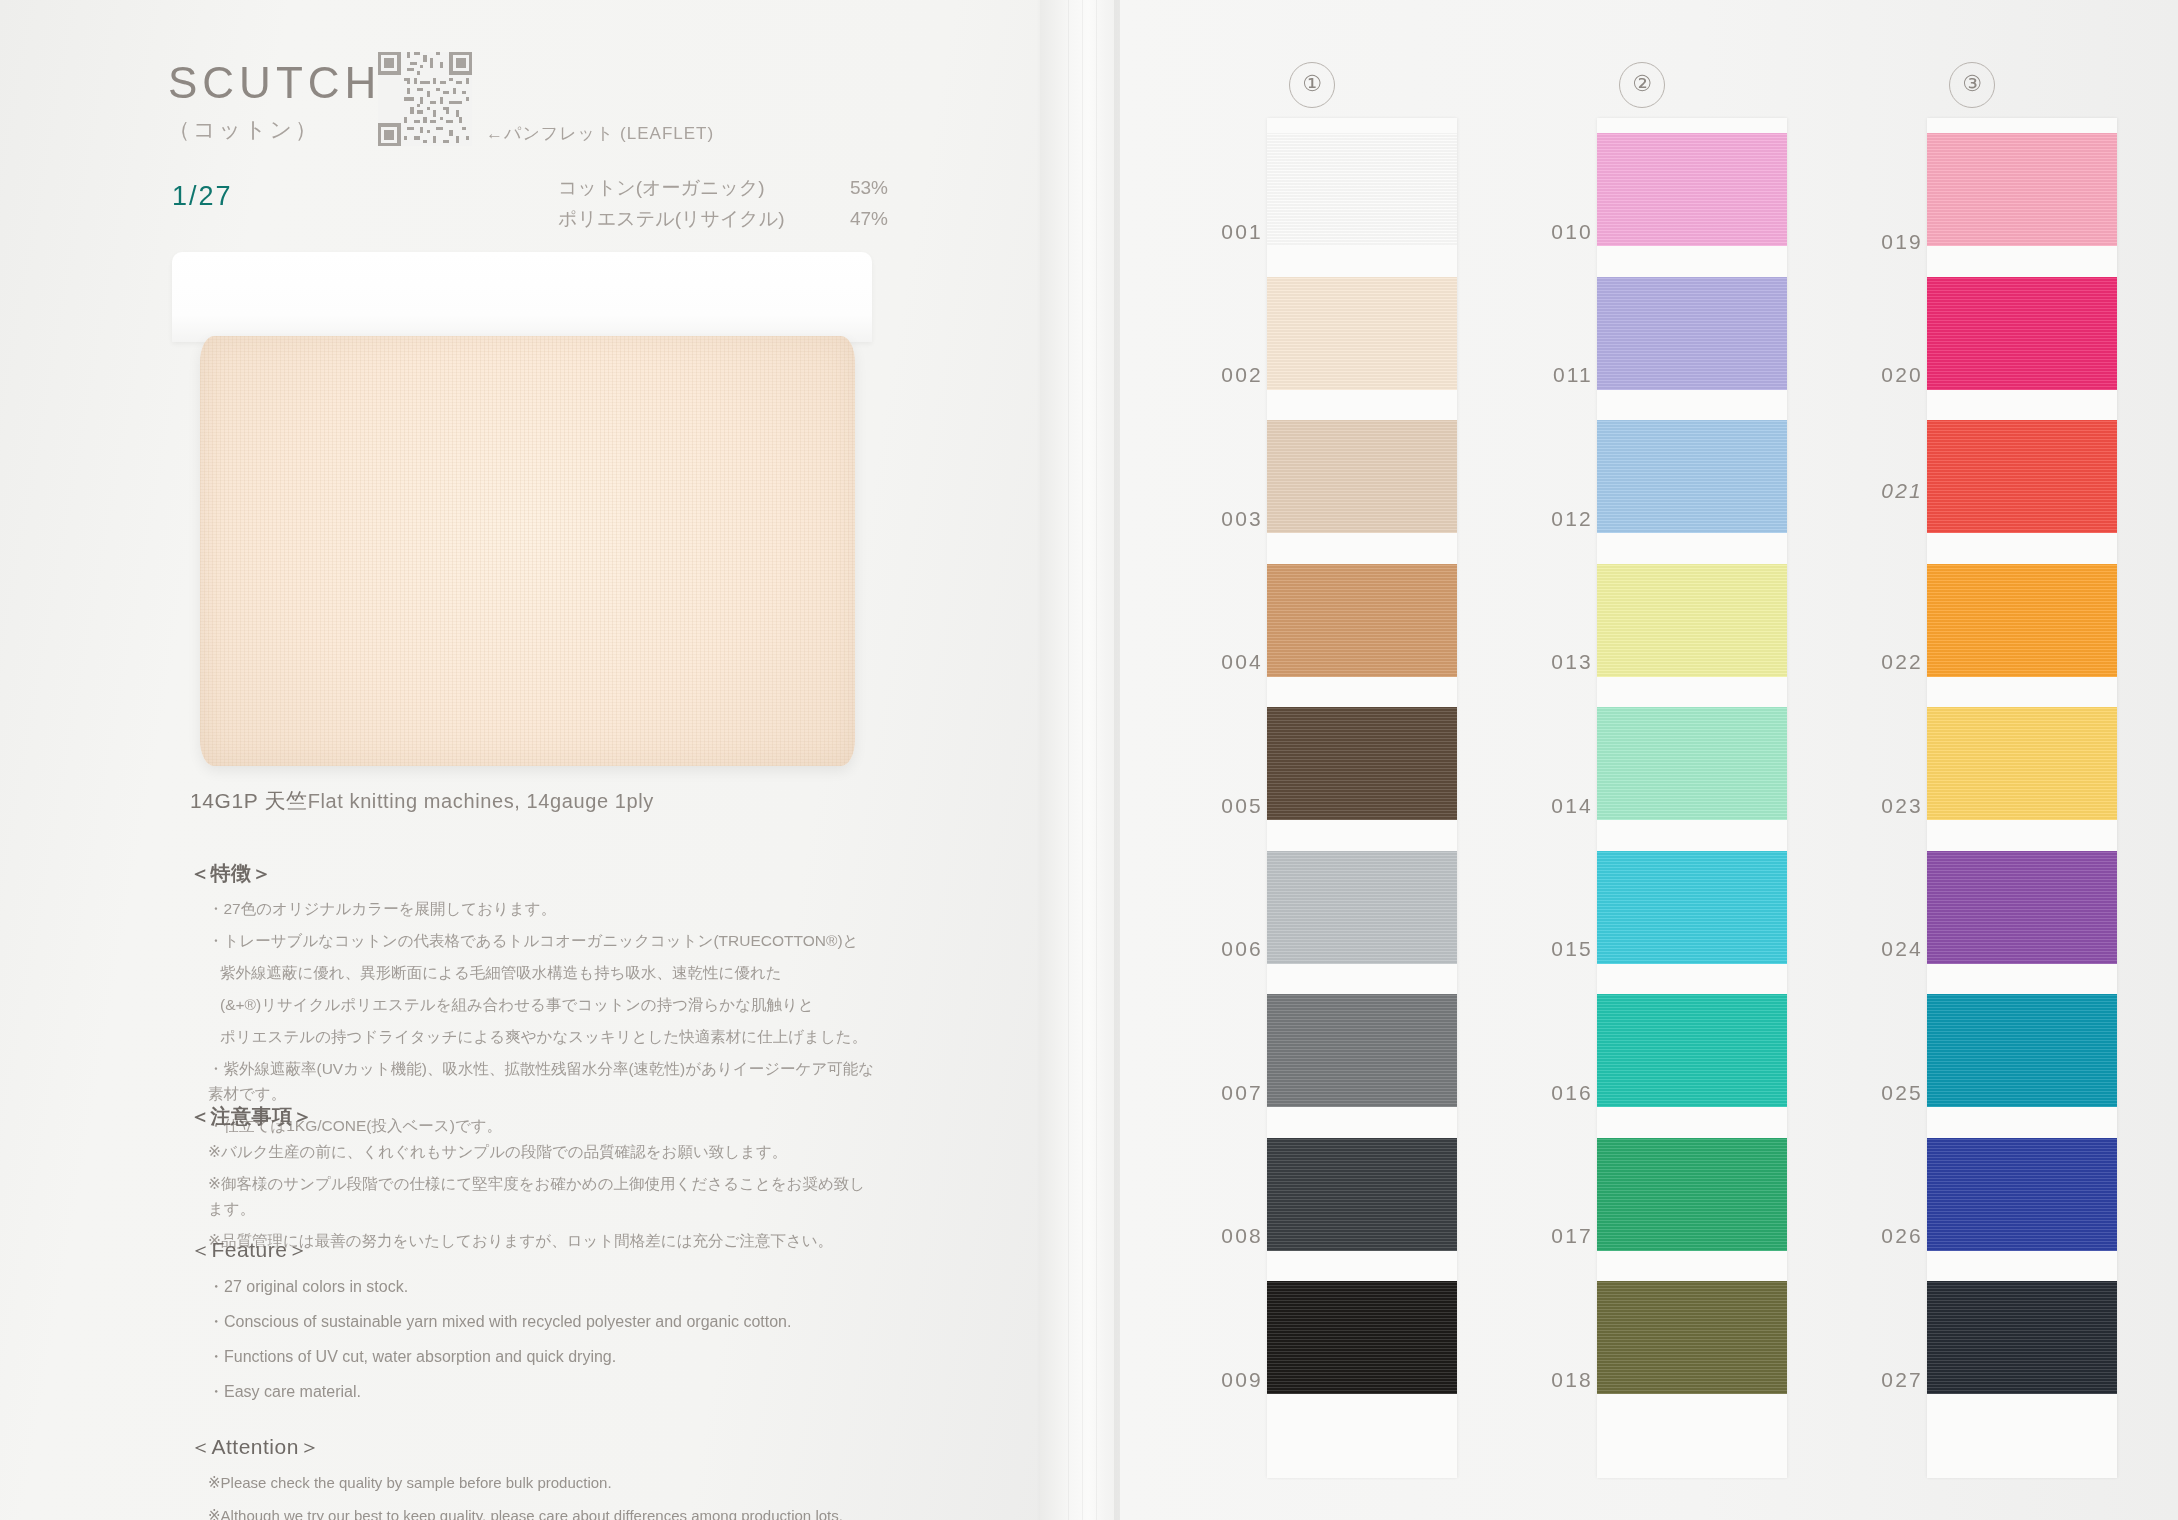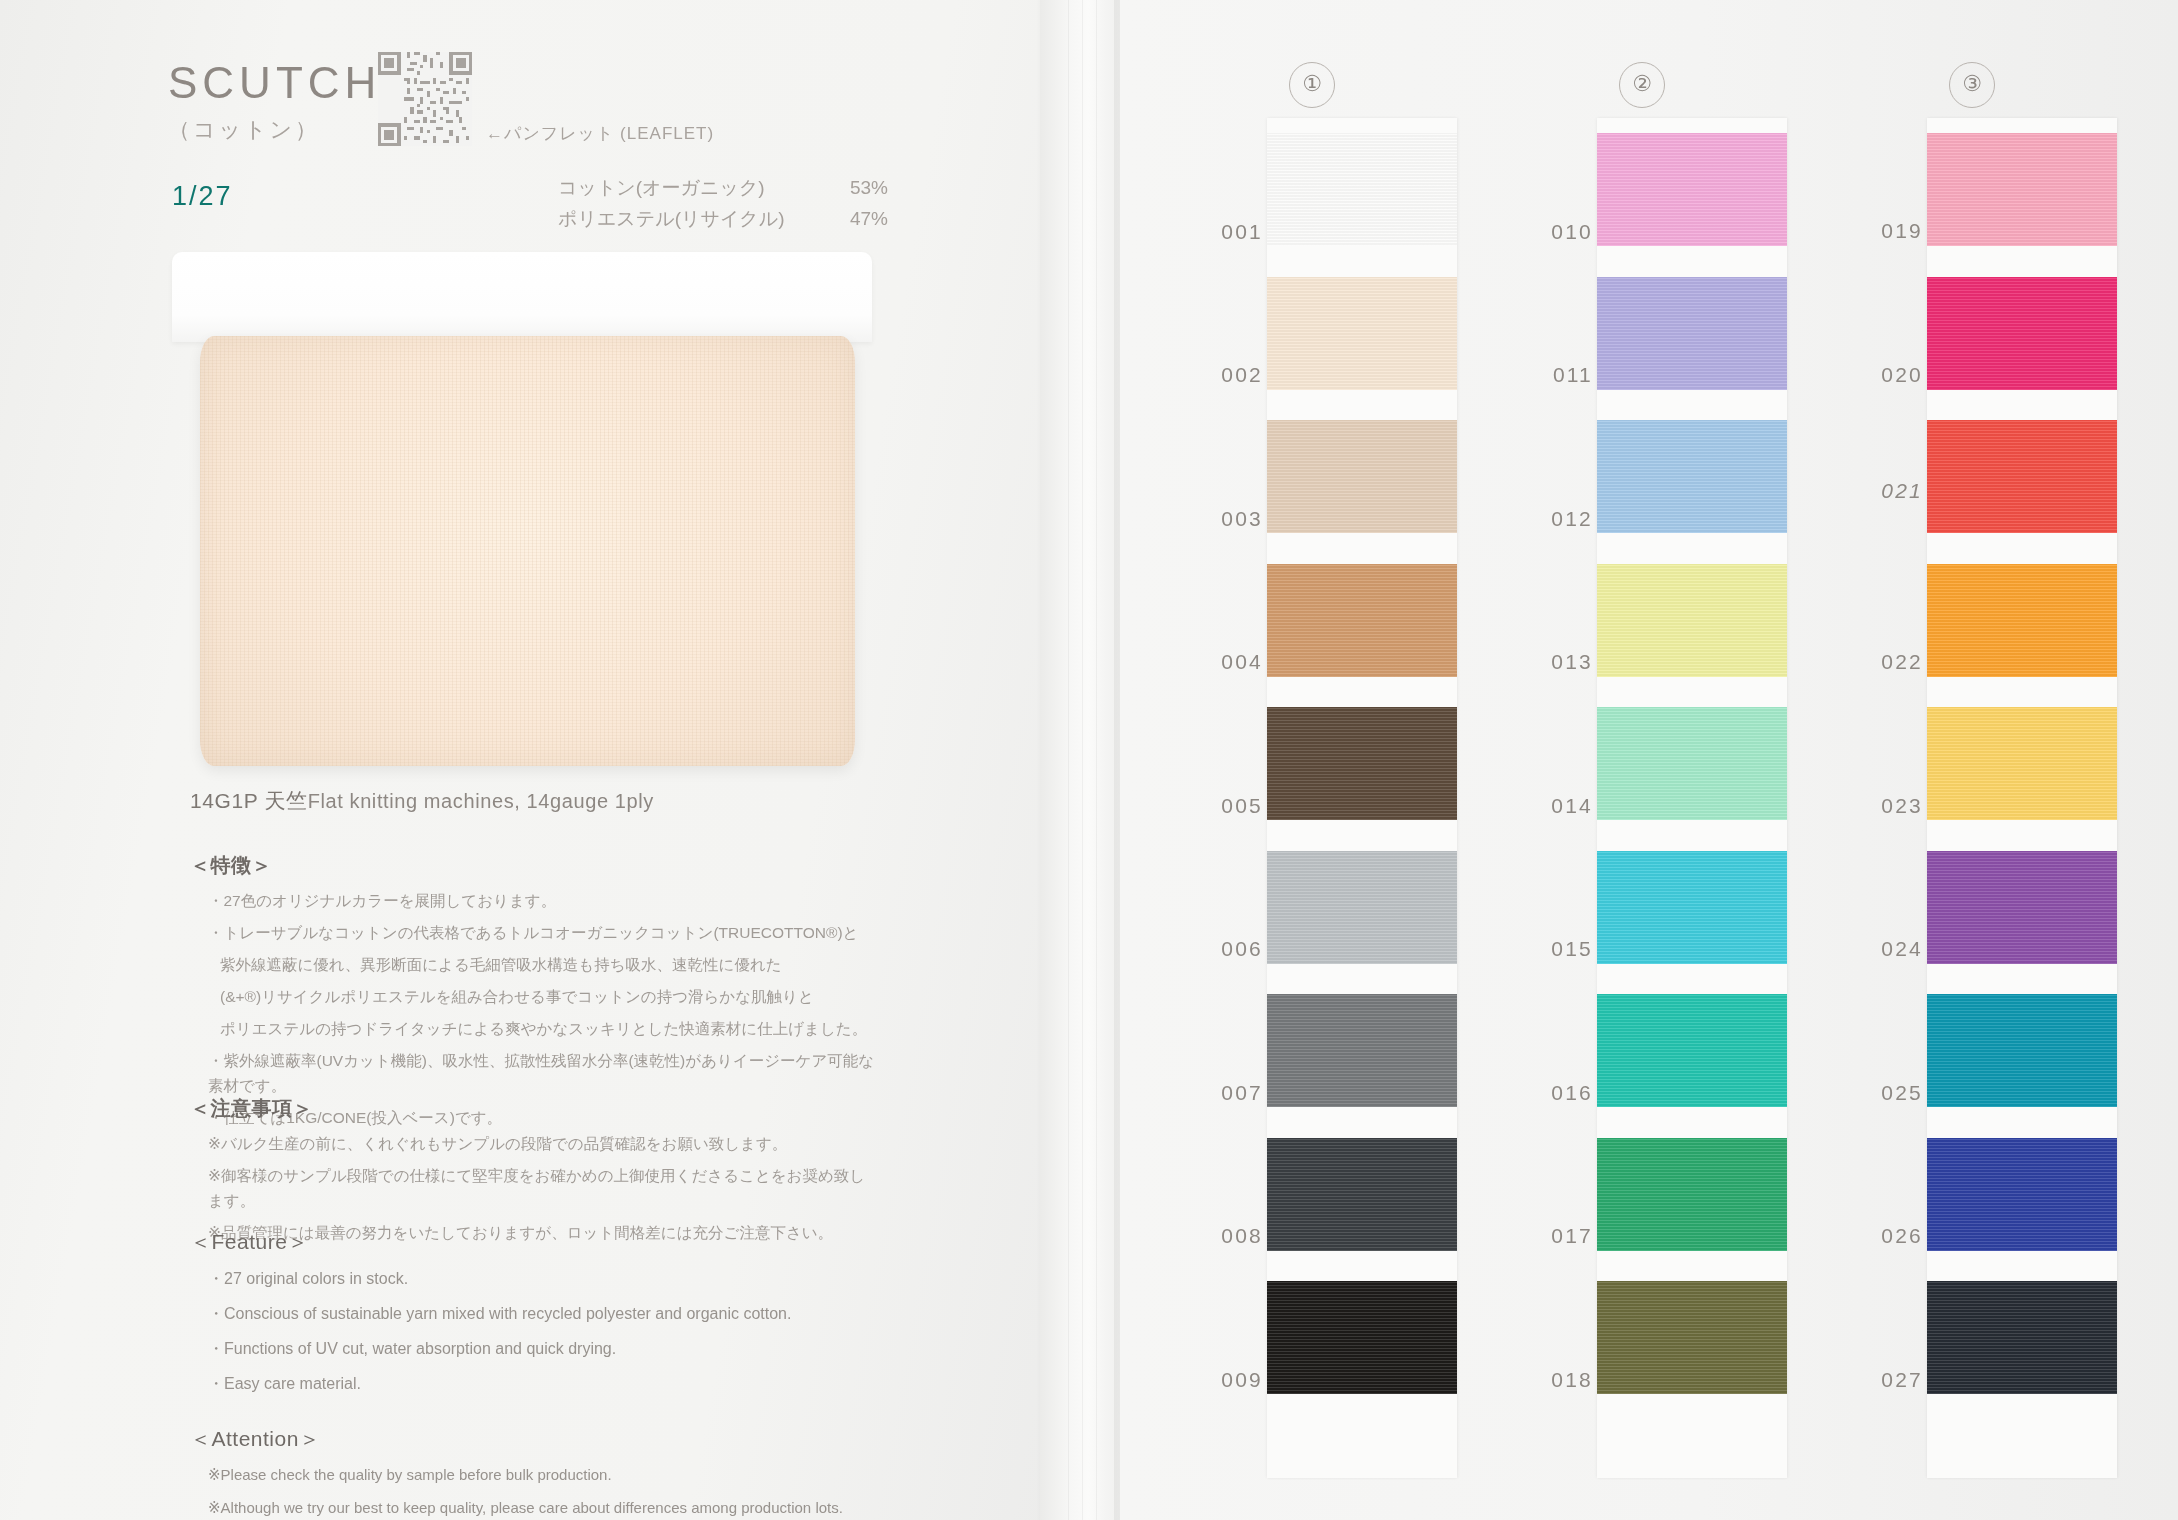--- a/index.html
+++ b/index.html
@@ -84,21 +84,21 @@
 
   .gauge-line{
     position:absolute;left:190px;top:787px;
     font-size:21px;color:#7d7772;letter-spacing:.6px;white-space:nowrap;
   }
   .gauge-line .en{font-size:20px;color:#8d8782;}
 
   
   .sect{position:absolute;left:190px;width:690px;color:#9a9590;}
   .sect h3{
-    margin:0 0 9px 0;font-size:20px;font-weight:700;color:#6f6a66;letter-spacing:.5px;
+    margin:8px 0 9px 0;font-size:20px;font-weight:700;color:#6f6a66;letter-spacing:.5px;
   }
   .sect p{margin:0 0 7px 0;font-size:15.5px;line-height:25px;padding-left:18px;color:#a09b96;}
   .sect p.ind{padding-left:30px;}
   .sect.en h3{font-weight:400;color:#6f6a66;font-size:21px;}
   .sect.en p{font-size:16px;line-height:28px;color:#97928d;}
 
   #features{top:852px;}
   #notes{top:1095px;}
   #feature-en{top:1228px;}
   #attention-en{top:1425px;}
@@ -327,21 +327,21 @@
       <div class="chip-label" style="top: 1036.5px;">016</div>
       <div class="chip" style="top: 1137.5px; height: 113px; background: rgb(43, 169, 109);"></div>
       <div class="chip-label" style="top: 1180px;">017</div>
       <div class="chip" style="top: 1281px; height: 113px; background: rgb(108, 108, 61);"></div>
       <div class="chip-label" style="top: 1323.5px;">018</div>
     </div>
   <div class="col col-3">
     <div class="col-head">③</div>
     <div class="strip"></div>
   <div class="chip" style="top: 133px; height: 113px; background: rgb(249, 169, 190);"></div>
-      <div class="chip-label" style="top: 175px;">019</div>
+      <div class="chip-label" style="top: 186px;">019</div>
       <div class="chip" style="top: 276.5px; height: 113px; background: rgb(237, 45, 115);"></div>
       <div class="chip-label" style="top: 319px;">020</div>
       <div class="chip" style="top: 420px; height: 113px; background: rgb(242, 79, 69);"></div>
       <div class="chip-label" style="top: 435px; font-style: italic;">021</div>
       <div class="chip" style="top: 563.5px; height: 113px; background: rgb(251, 163, 47);"></div>
       <div class="chip-label" style="top: 606px;">022</div>
       <div class="chip" style="top: 707px; height: 113px; background: rgb(252, 212, 102);"></div>
       <div class="chip-label" style="top: 749.5px;">023</div>
       <div class="chip" style="top: 850.5px; height: 113px; background: rgb(140, 80, 169);"></div>
       <div class="chip-label" style="top: 893px;">024</div>

